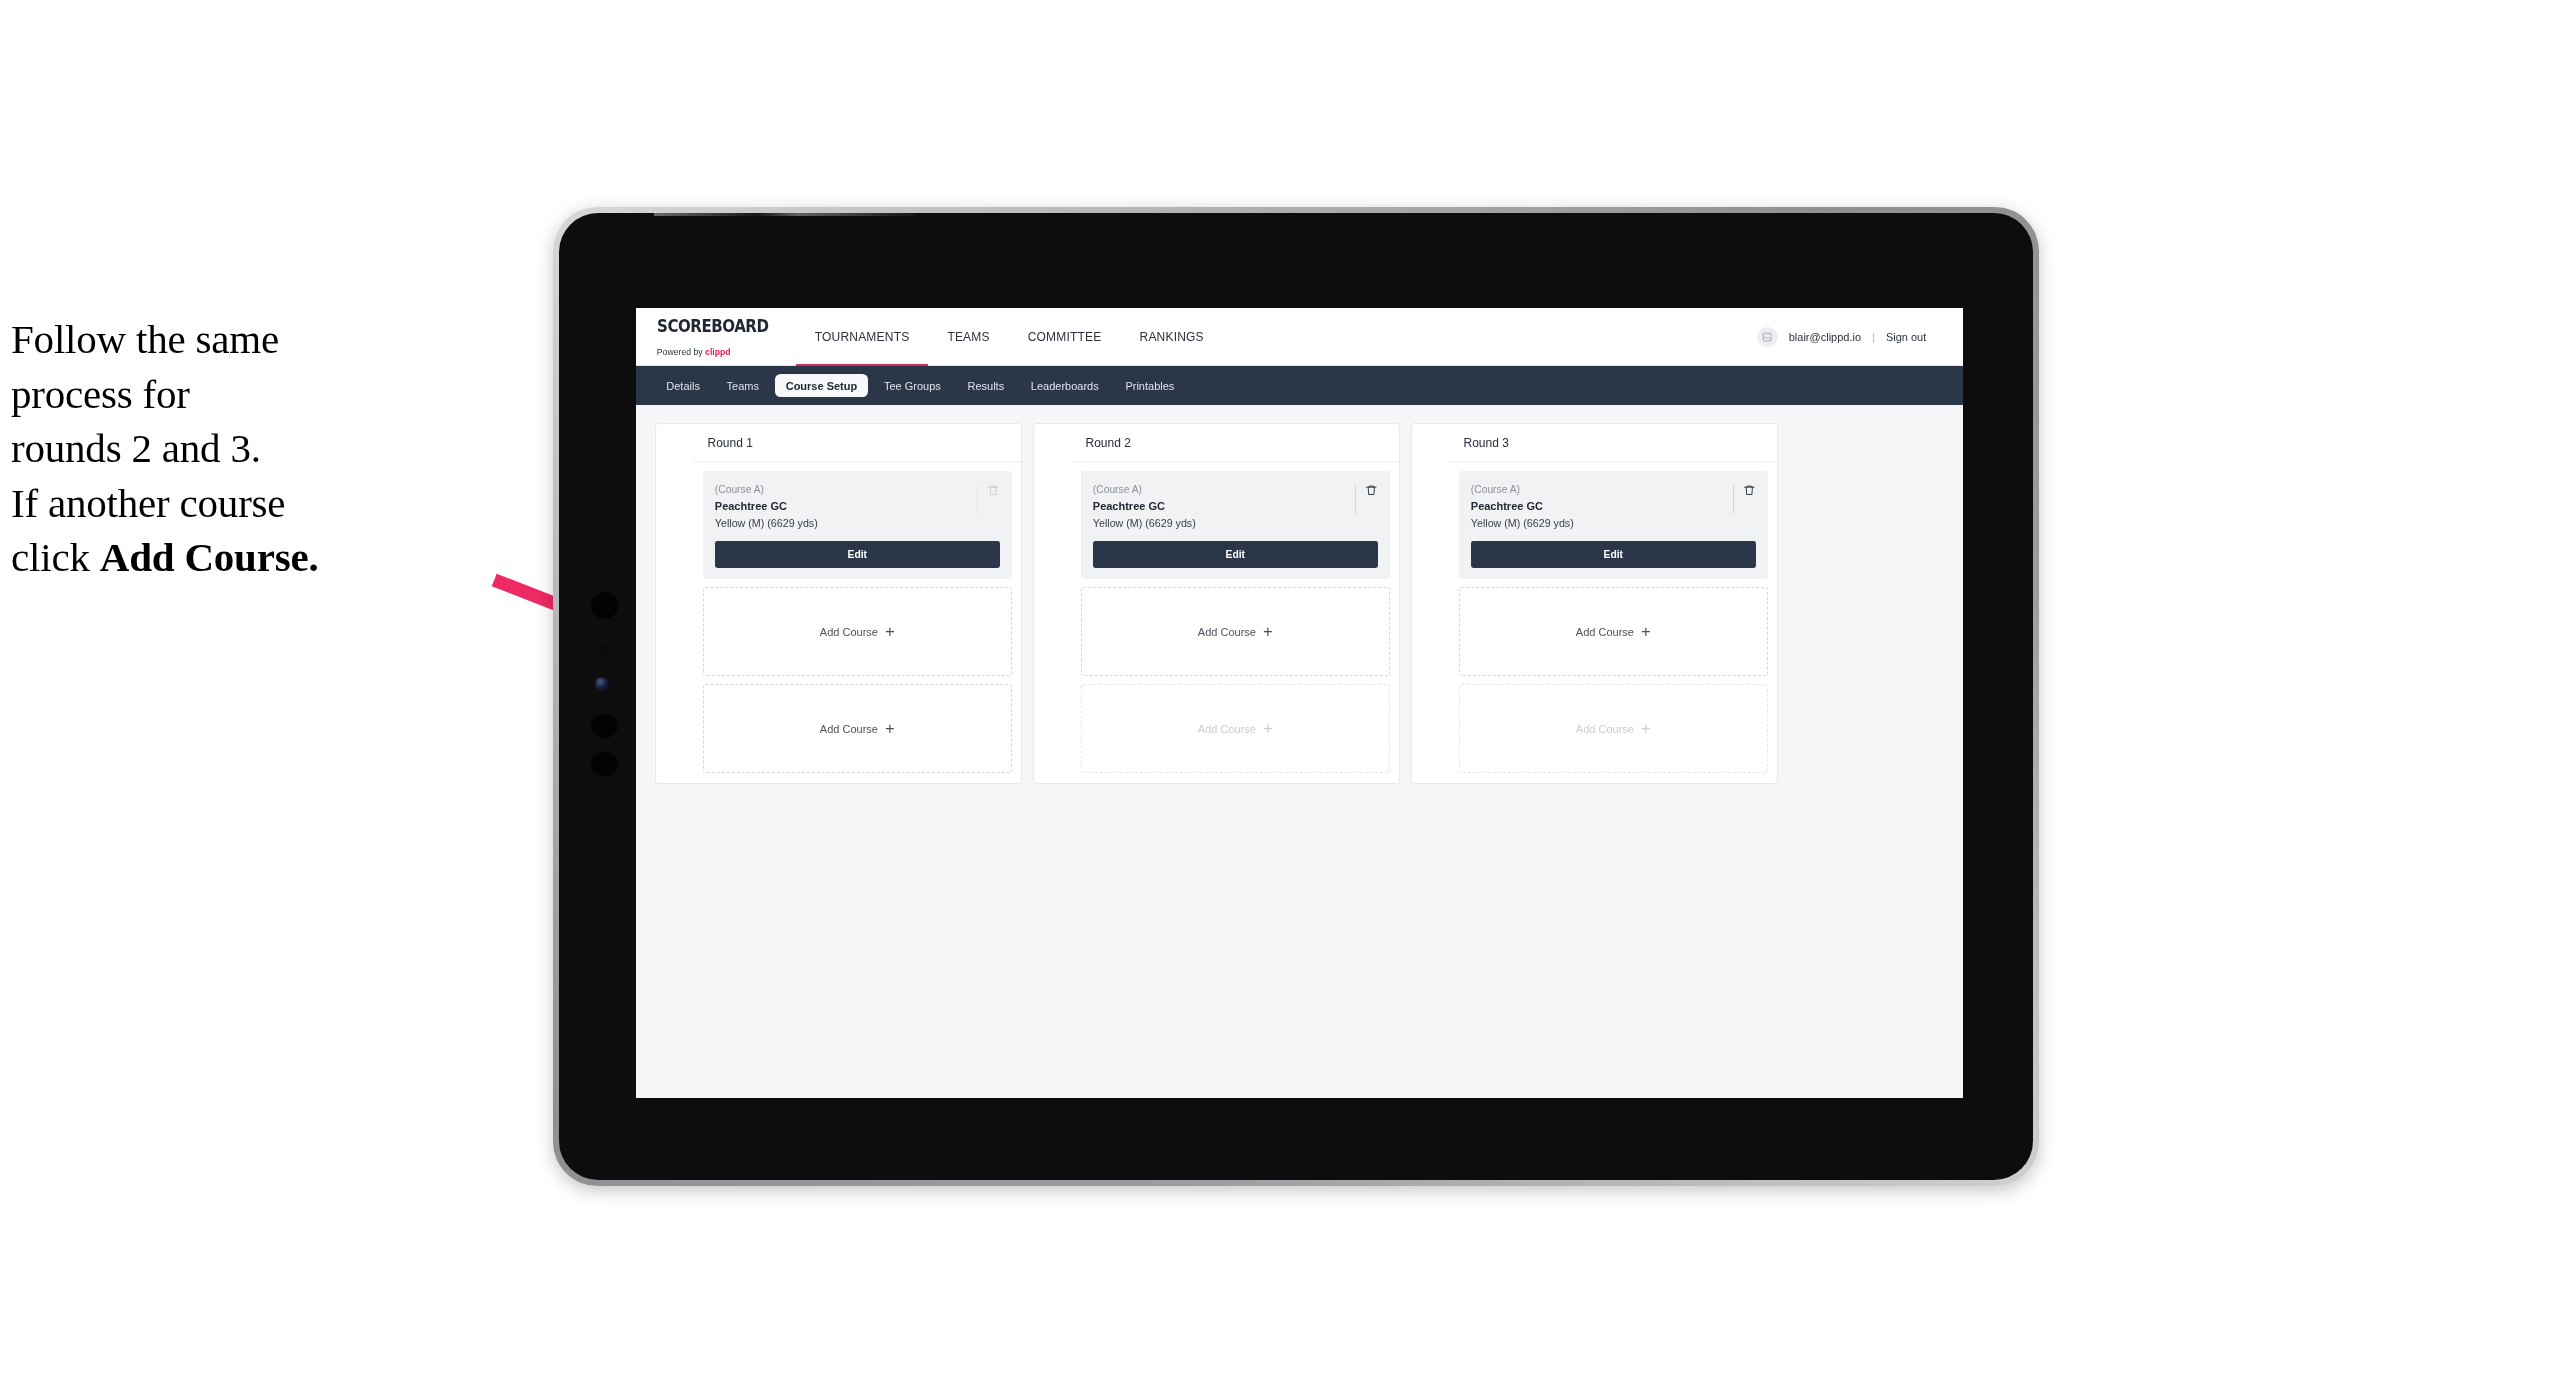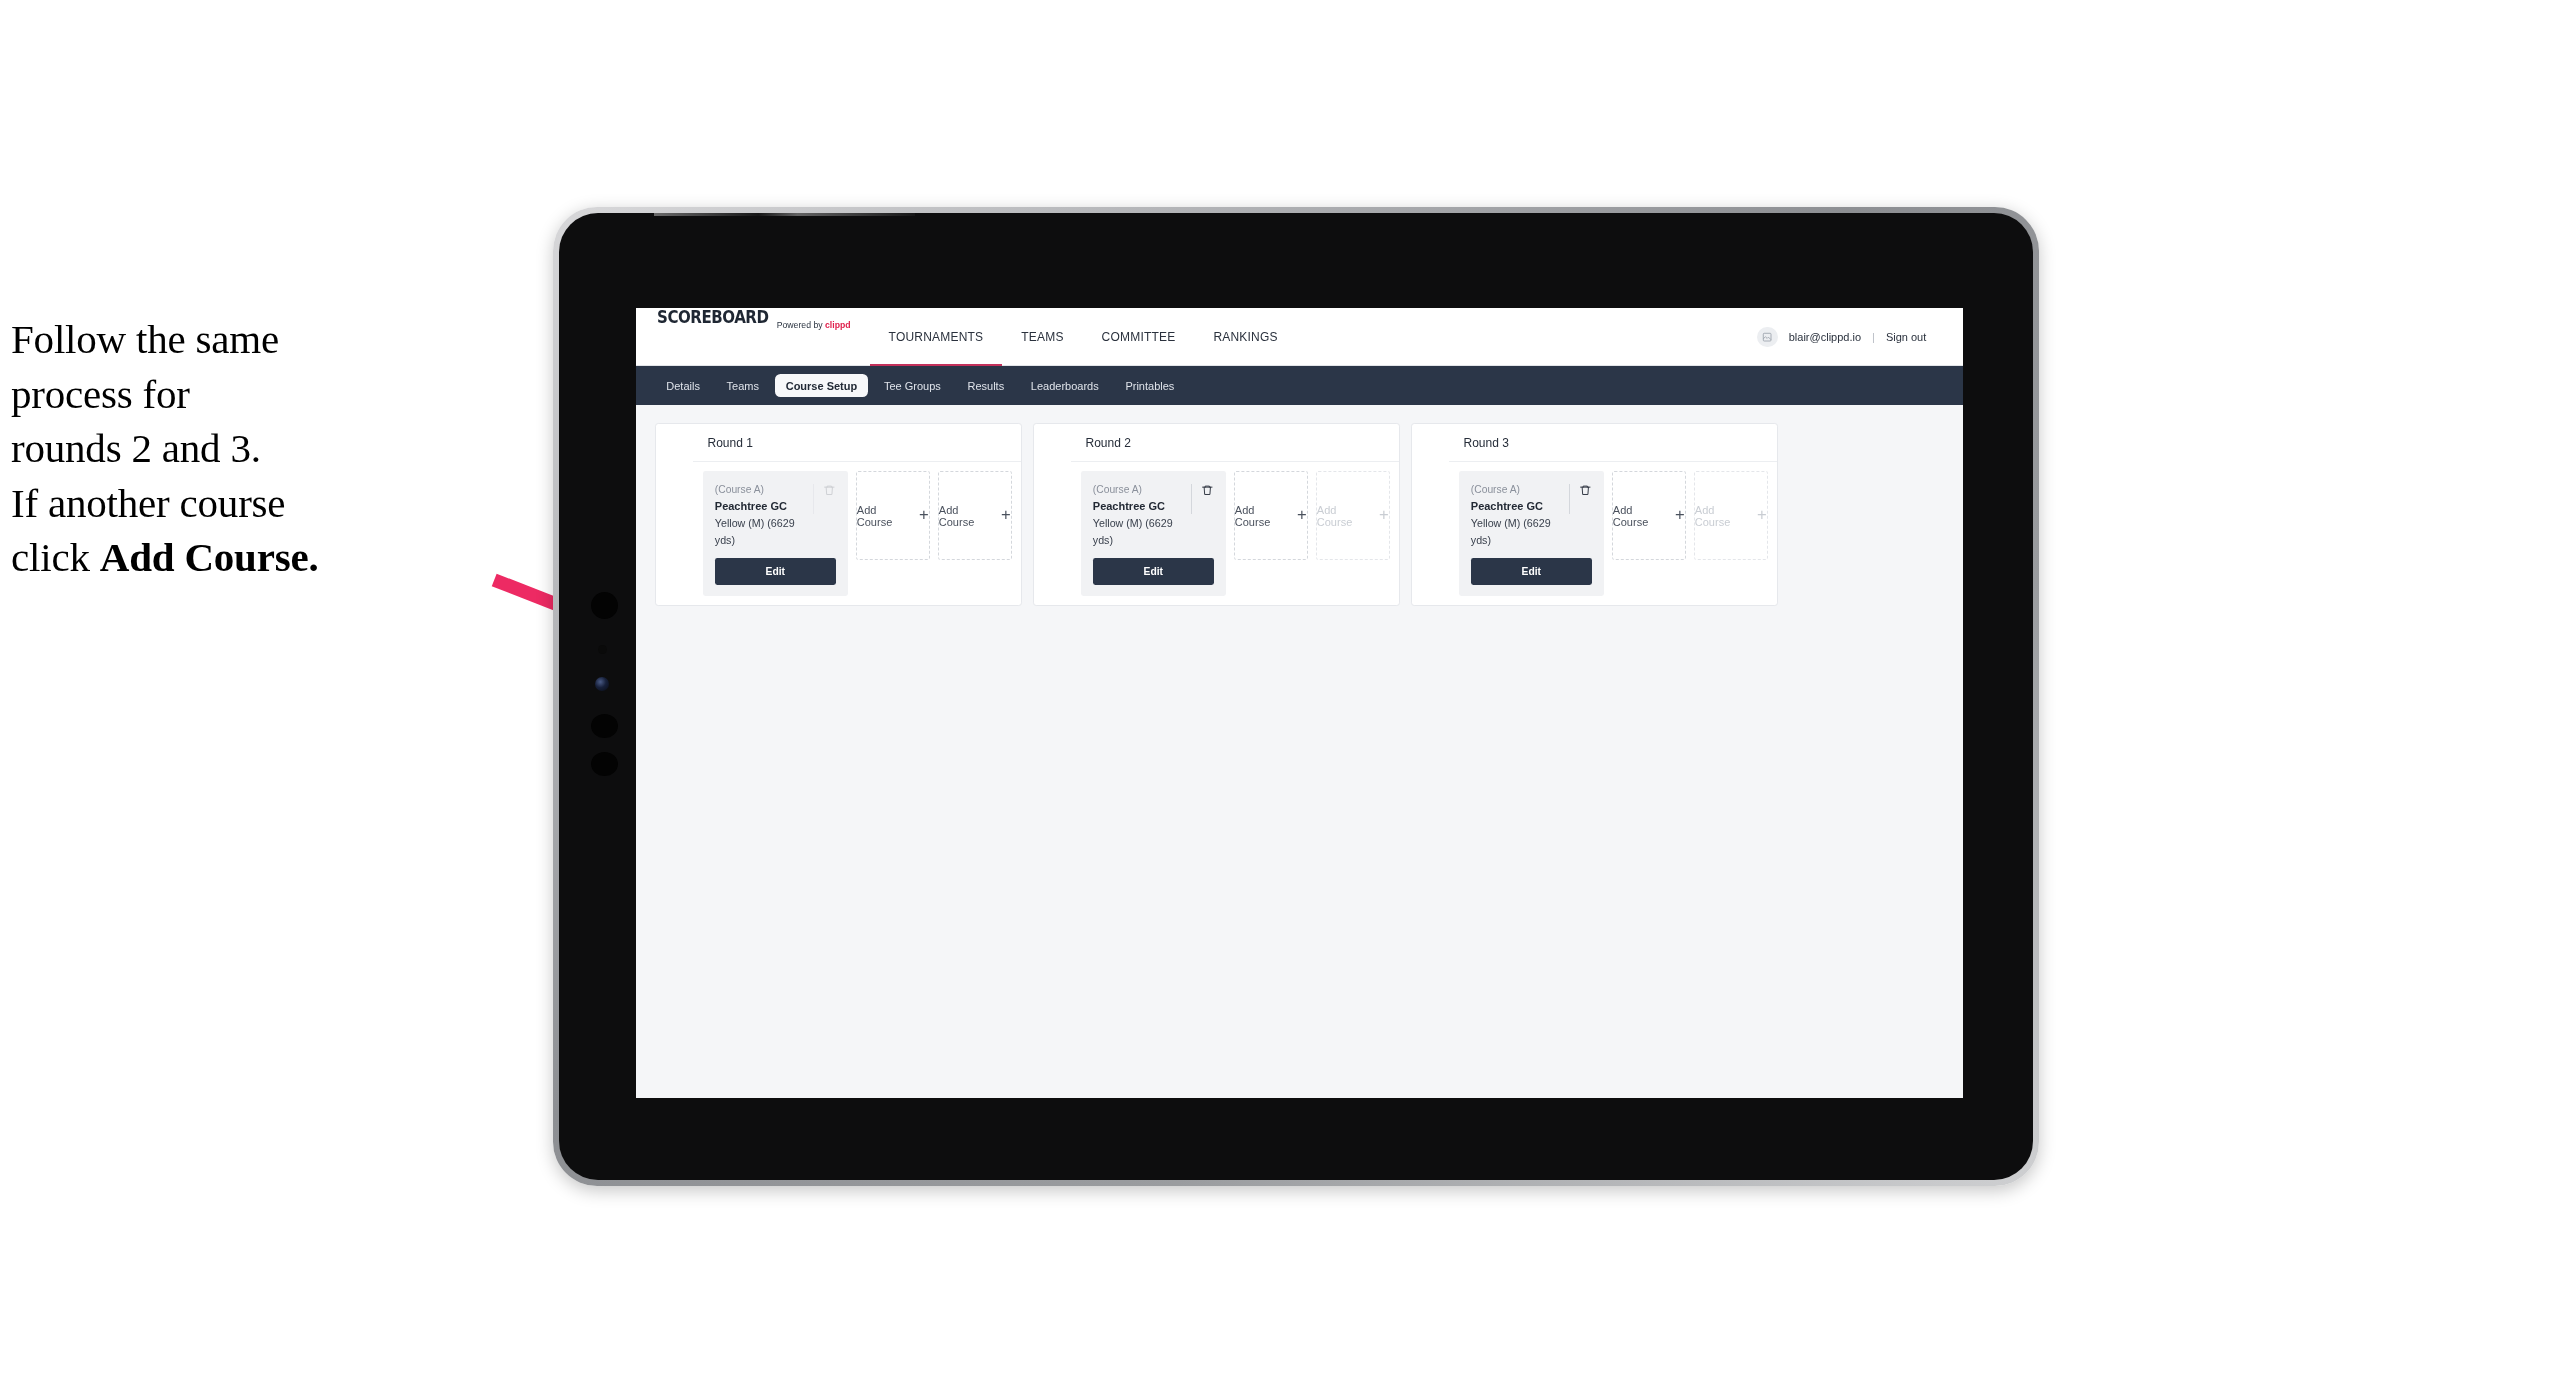--- a/index.html
+++ b/index.html
@@ -104,25 +104,24 @@
   .topbar {
     height: 57px;
     background: #ffffff;
     display: flex;
     align-items: stretch;
     border-bottom: 0.8px solid #e3e5e9;
     flex: 0 0 auto;
   }
   .brand {
     display: flex;
-    flex-direction: row;
+    flex-direction: column;
     justify-content: center;
     padding: 0 19px 0 20.5px;
     min-width: 95px;
-    text-align: right;
   }
   .brand-word {
     font-family: "Liberation Sans Narrow", "DejaVu Sans Condensed", "Liberation Sans", sans-serif;
     font-weight: 700;
     font-size: 18px;
     letter-spacing: -0.5px;
     color: #1f2733;
     transform: scaleX(0.93);
     transform-origin: left center;
     line-height: 1;
@@ -276,20 +275,21 @@
   .round-head {
     padding: 12px 14.2px 11px 14.2px;
     font-size: 12px;
     color: #262d39;
     border-bottom: 0.8px solid #eceef1;
     font-weight: 400;
   }
   .round-body {
     padding: 9.5px 9.5px 9.5px 9.5px;
     display: flex;
+    flex-direction: column;
     gap: 8px;
   }
 
   
   .course-card {
     background: #f1f2f4;
     border-radius: 2.4px;
     padding: 11px 12px 11px 12px;
     position: relative;
   }

